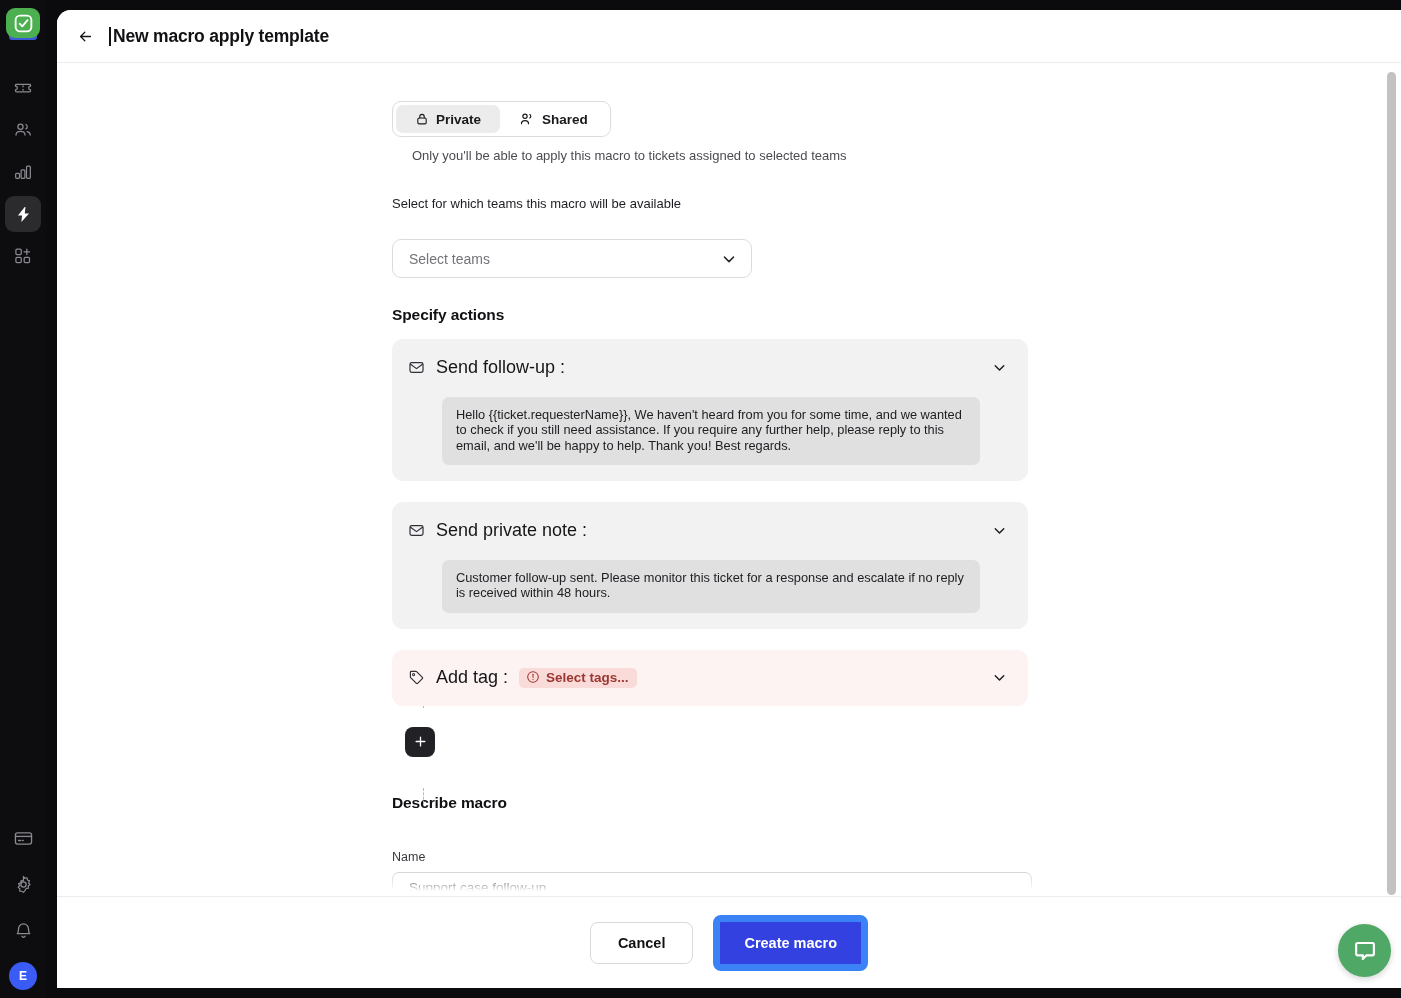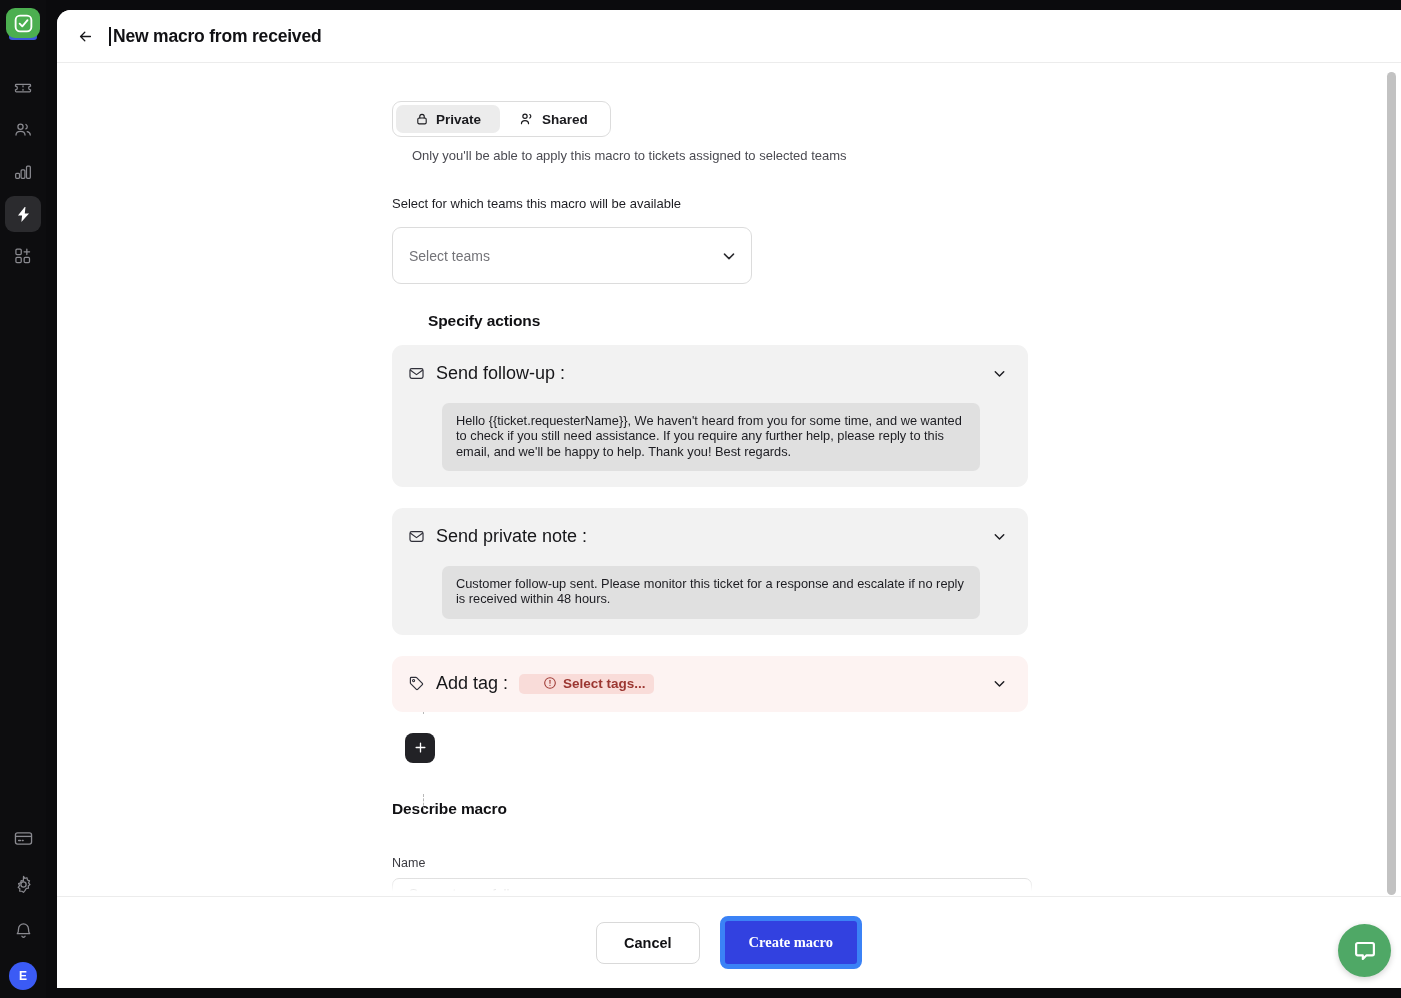--- a/index.html
+++ b/index.html
@@ -94,21 +94,21 @@
     font-family: inherit; font-size: 13.5px; font-weight: 700; color: #1a1a1e;
     cursor: pointer;
   }
   .seg-btn.active { background: #ececec; }
   .hint { margin-top: 11px; font-size: 13px; color: #4b4b52; margin-left: 20px; }
 
   .field-label { font-size: 13px; color: #1d1d22; }
   .sub-label { font-size: 12.5px; color: #3a3a40; }
 
   .select-box {
-    margin-top: 16px; width: 360px; height: 57px;
+    margin-top: 28px; width: 360px; height: 39px;
     border: 1px solid #dcdcdc; border-radius: 9px; background: #fff;
     display: flex; align-items: center; justify-content: space-between;
     padding: 0 13px 0 16px; cursor: pointer;
   }
   .select-placeholder { font-size: 14px; color: #737378; }
 
   .section-title {
     font-size: 15.5px; font-weight: 700; color: #111114; letter-spacing: -0.1px;
   }
 
@@ -119,21 +119,21 @@
     background: #f2f2f2; padding: 14px 16px 16px 16px; margin-bottom: 21px;
   }
   .action-card.error { background: #fdf3f2; }
   .action-head { display: flex; align-items: center; justify-content: space-between; min-height: 28px; }
   .action-head-left { display: flex; align-items: center; gap: 11px; }
   .action-title { font-size: 18px; font-weight: 400; color: #161619; }
   .chev-btn { background: transparent; border: none; cursor: pointer; padding: 2px 4px; display: flex; }
   .error-badge {
     display: inline-flex; align-items: center; gap: 6px;
     background: #f9dcd9; color: #9b3631; border-radius: 5px;
-    padding: 2px 8px 3px 24px; font-size: 13.5px; font-weight: 600;
+    padding: 2px 8px 3px 7px; font-size: 13.5px; font-weight: 600;
   }
   .action-body {
     margin: 16px 0 0 34px; background: #e0e0e0; border-radius: 7px;
     padding: 10px 10px 12px 14px; font-size: 12.8px; line-height: 1.2;
     color: #1d1d22; width: 538px;
   }
   .connector {
     position: absolute; left: 31px; width: 0; border-left: 1px dashed #b9b9b9; height: 21px;
   }
   .add-btn {
@@ -175,23 +175,22 @@
   }
   .btn {
     font-family: inherit; font-size: 14.5px; font-weight: 700; cursor: pointer;
     border-radius: 8px;
   }
   .btn-cancel {
     background: #fff; border: 1px solid #d9d9d9; color: #111114;
     padding: 12px 27px;
   }
   .btn-primary {
-    background: #3241e0; border: 5px solid #3b82f6; color: #fff;
+    background: #3241e0; border: 7px solid #3b82f6; color: #fff;
     padding: 13px 24px;
-    font-family: Liberation Serif, serif;
   }
 
   
   .chat-fab {
     position: absolute; right: 10px; bottom: 11px;
     width: 53px; height: 53px; border-radius: 50%;
     background: #4fa866; border: none; cursor: pointer;
     display: flex; align-items: center; justify-content: center;
     box-shadow: 0 2px 6px rgba(0,0,0,0.18);
   }
@@ -274,21 +273,21 @@
   </div>
 
   <div class="panel">
 
     <div class="topbar">
       <button class="back-btn">
         <svg width="17" height="17" viewBox="0 0 24 24" fill="none">
           <path d="M19 12H5M5 12l6-6M5 12l6 6" stroke="#161619" stroke-width="1.8" stroke-linecap="round" stroke-linejoin="round"></path>
         </svg>
       </button>
-      <div class="page-title">New macro from received</div>
+      <div class="page-title">New macro apply template</div>
     </div>
 
     <div class="scroll-body">
       <div class="content">
         <div class="col">
 
           
           <div class="segmented">
             <button class="seg-btn active">
               <svg width="14" height="14" viewBox="0 0 24 24" fill="none">
@@ -314,21 +313,21 @@
             <div class="field-label">Select for which teams this macro will be available</div>
             <div class="select-box">
               <span class="select-placeholder">Select teams</span>
               <svg width="18" height="18" viewBox="0 0 24 24" fill="none">
                 <path d="M6 9.5l6 6 6-6" stroke="#2a2a2e" stroke-width="2" stroke-linecap="round" stroke-linejoin="round"></path>
               </svg>
             </div>
           </div>
 
           
-          <div class="section-title" style="margin-top:28px;margin-left:36px;">Specify actions</div>
+          <div class="section-title" style="margin-top:28px;">Specify actions</div>
 
           <div class="actions" style="margin-top:15px;">
 
             <div class="action-card">
               <div class="action-head">
                 <div class="action-head-left">
                   <svg width="17" height="17" viewBox="0 0 24 24" fill="none">
                     <rect x="2.8" y="5.2" width="18.4" height="13.6" rx="2.4" stroke="#30303a" stroke-width="1.7"></rect>
                     <path d="M3.6 7.4l8.4 6.2 8.4-6.2" stroke="#30303a" stroke-width="1.7" stroke-linecap="round" stroke-linejoin="round"></path>
                   </svg>

